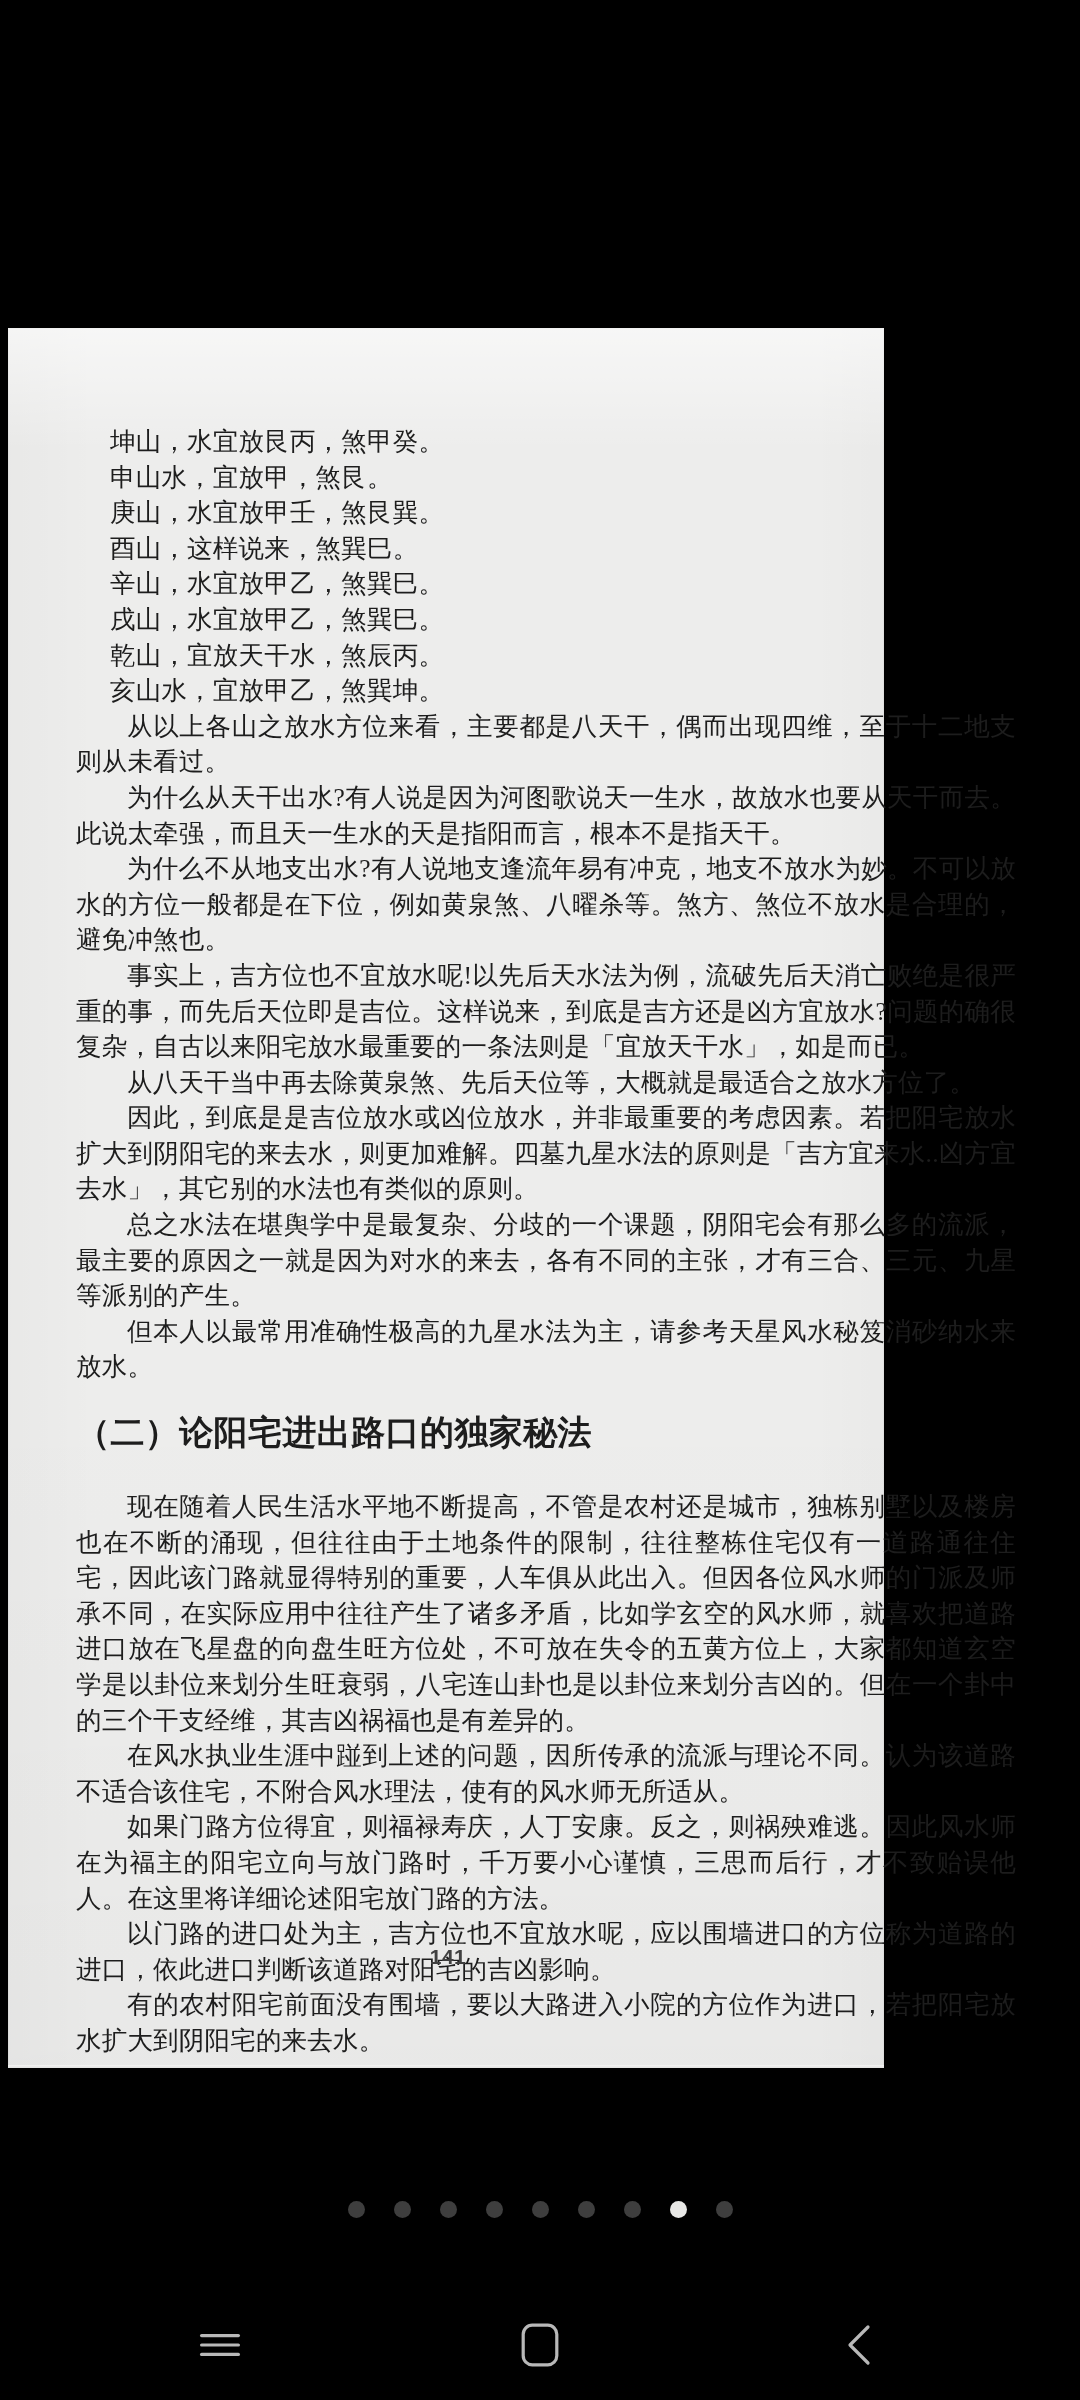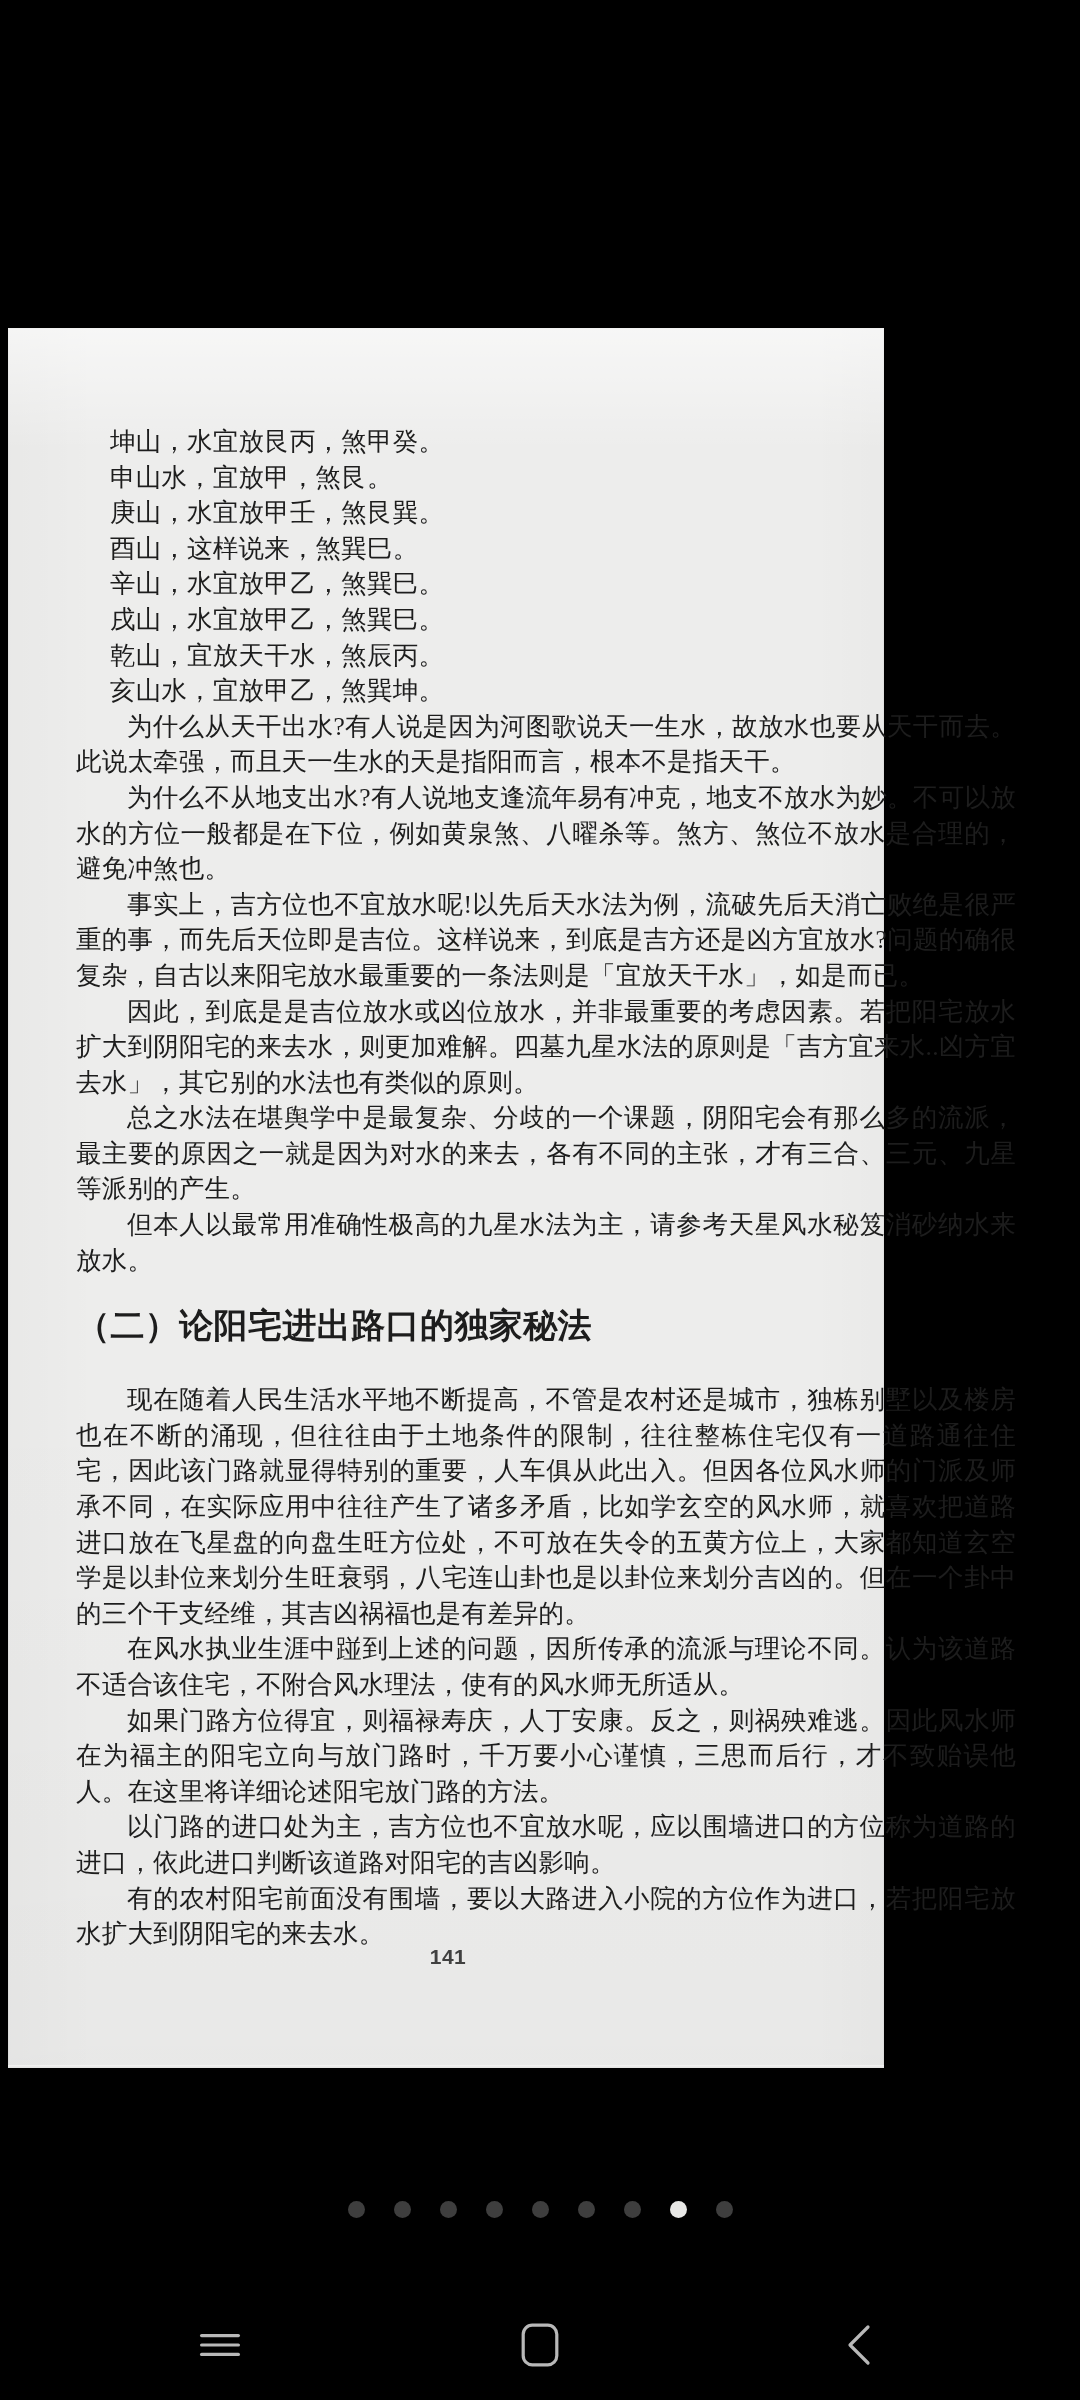--- a/index.html
+++ b/index.html
@@ -194,23 +194,25 @@
         <li>坤山，水宜放艮丙，煞甲癸。</li>
         <li>申山水，宜放甲，煞艮。</li>
         <li>庚山，水宜放甲壬，煞艮巽。</li>
         <li>酉山，这样说来，煞巽巳。</li>
         <li>辛山，水宜放甲乙，煞巽巳。</li>
         <li>戌山，水宜放甲乙，煞巽巳。</li>
         <li>乾山，宜放天干水，煞辰丙。</li>
         <li>亥山水，宜放甲乙，煞巽坤。</li>
       </ul>
 
+      <p class="body-para">从以上各山之放水方位来看，主要都是八天干，偶而出现四维，至于十二地支则从未看过。</p>
       <p class="body-para">为什么从天干出水?有人说是因为河图歌说天一生水，故放水也要从天干而去。此说太牵强，而且天一生水的天是指阳而言，根本不是指天干。</p>
       <p class="body-para">为什么不从地支出水?有人说地支逢流年易有冲克，地支不放水为妙。不可以放水的方位一般都是在下位，例如黄泉煞、八曜杀等。煞方、煞位不放水是合理的，避免冲煞也。</p>
       <p class="body-para">事实上，吉方位也不宜放水呢!以先后天水法为例，流破先后天消亡败绝是很严重的事，而先后天位即是吉位。这样说来，到底是吉方还是凶方宜放水?问题的确很复杂，自古以来阳宅放水最重要的一条法则是「宜放天干水」，如是而已。</p>
+      <p class="body-para">从八天干当中再去除黄泉煞、先后天位等，大概就是最适合之放水方位了。</p>
       <p class="body-para">因此，到底是是吉位放水或凶位放水，并非最重要的考虑因素。若把阳宅放水扩大到阴阳宅的来去水，则更加难解。四墓九星水法的原则是「吉方宜来水..凶方宜去水」，其它别的水法也有类似的原则。</p>
       <p class="body-para">总之水法在堪舆学中是最复杂、分歧的一个课题，阴阳宅会有那么多的流派，最主要的原因之一就是因为对水的来去，各有不同的主张，才有三合、三元、九星等派别的产生。</p>
       <p class="body-para">但本人以最常用准确性极高的九星水法为主，请参考天星风水秘笈消砂纳水来放水。</p>
 
       <div class="gap-md"></div>
 
       <h2 class="section-heading">（二）论阳宅进出路口的独家秘法</h2>
 
       <div class="gap-lg"></div>
 

